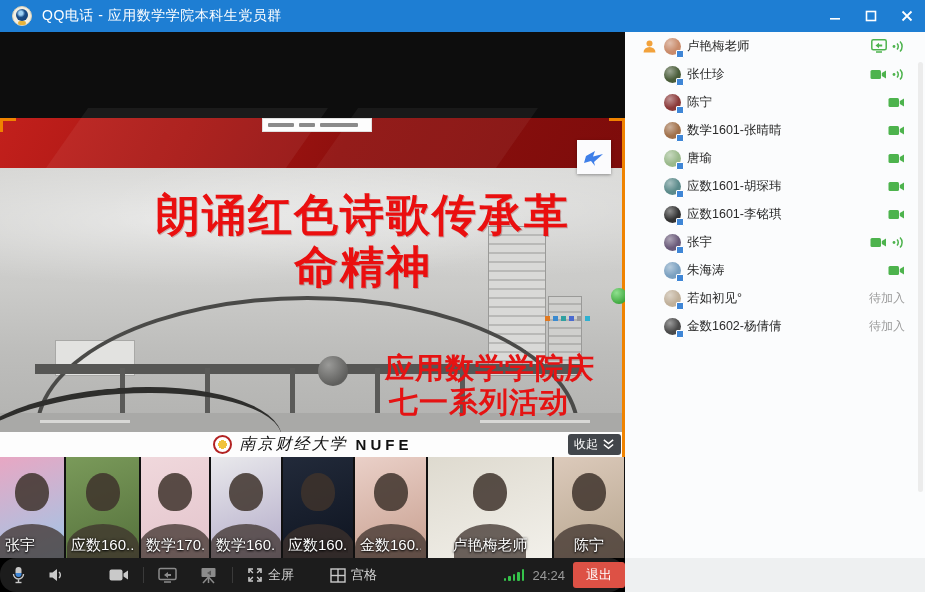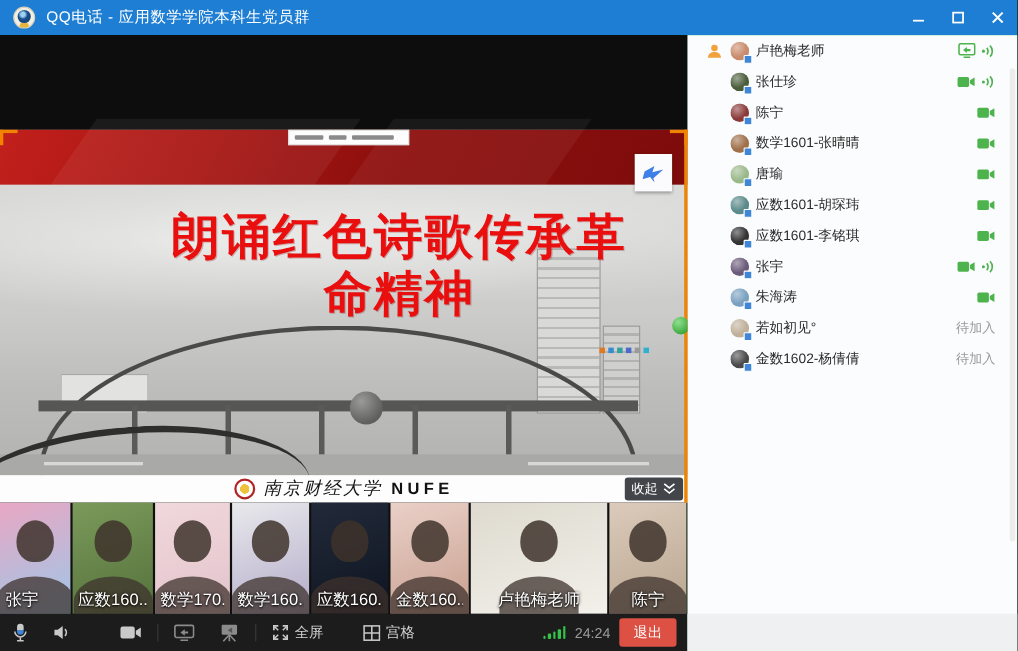--- a/index.html
+++ b/index.html
@@ -1,18 +1,18 @@
 <!DOCTYPE html>
 <html><head>
 <meta charset="utf-8">
 <style>
   * { margin:0; padding:0; box-sizing:border-box; }
   html,body { width:925px; height:592px; overflow:hidden; }
   body { font-family:"Liberation Sans","DejaVu Sans",sans-serif; background:#000; }
-  .window { position:relative; width:925px; height:592px; background:#22c55e; }
+  .window { position:relative; width:925px; height:592px; background:#c2410c; }
 
   
   .titlebar { position:absolute; left:0; top:0; width:925px; height:32px; background:#1e7ed3; display:flex; align-items:center; }
   .qq-icon { position:relative; width:20px; height:20px; margin-left:12px; border-radius:50%;
              background:#f3efe2; border:1px solid #d8d0b8; }
   .qq-icon .lens { position:absolute; left:3px; top:2px; width:12px; height:12px; border-radius:50%;
                    background:radial-gradient(circle at 40% 35%, #9fd2f5 0 18%, #1b4f8a 40%, #123a6a 100%); }
   .qq-icon .base { position:absolute; left:5px; bottom:0px; width:8px; height:4px; border-radius:2px; background:#e8b33a; }
   .title-text { color:#fff; font-size:14px; margin-left:10px; letter-spacing:0.5px; }
   .win-btns { position:absolute; right:0; top:0; height:32px; display:flex; }
@@ -95,26 +95,26 @@
   .thumb .person-head { position:absolute; left:50%; top:16px; transform:translateX(-50%);
                         width:34px; height:38px; border-radius:50% 50% 46% 46%; background:rgba(62,50,44,0.85); }
   .thumb .person-body { position:absolute; left:50%; bottom:-12px; transform:translateX(-50%);
                         width:72px; height:46px; border-radius:50% 50% 0 0; background:rgba(62,50,44,0.75); }
   .thumb-label { position:absolute; bottom:3px; left:5px; right:5px; color:#fff; font-size:15px;
                  text-shadow:0 1px 2px rgba(0,0,0,0.9), 0 0 3px rgba(0,0,0,0.8); white-space:nowrap; overflow:hidden; }
   .thumb-label.center { text-align:center; }
 
   
   .toolbar { position:absolute; left:0; top:526px; width:625px; height:34px; background:#1c1c1c;
-             display:flex; align-items:center; }
+             display:flex; align-items:center;border-radius:16px; }
   .tb-btn { height:34px; display:flex; align-items:center; justify-content:center; padding:0 11px; cursor:pointer; color:#c9c9c9; }
   .tb-btn svg { display:block; }
   .tb-label { color:#d2d2d2; font-size:13px; margin-left:5px; }
   .tb-div { width:1px; height:16px; background:#3a3a3a; margin:0 3px; }
-  .tb-right { margin-left:auto; display:flex; align-items:center; gap:8px; padding-right:10px; }
+  .tb-right { margin-left:auto; display:flex; align-items:center; gap:8px; }
   .signal { display:flex; align-items:flex-end; gap:2px; height:12px; }
   .signal i { width:2.5px; background:#35c24a; display:block; border-radius:1px; }
   .timer { color:#9a9a9a; font-size:13px; }
   .exit-btn { background:#dd5145; color:#fff; font-size:13px; padding:4px 13px; border-radius:3px; cursor:pointer; }
 
   
   .sidebar { position:absolute; left:625px; top:32px; width:300px; height:560px; background:#fbfcfd; }
   .sb-header { padding:9px 0 6px 17px; font-size:13px; color:#3a3a3a; }
   .member-list { position:relative; }
   .member-row { position:relative; height:28px; display:flex; align-items:center; padding-left:17px; cursor:pointer; }
@@ -190,20 +190,24 @@
         <div class="sphere"></div>
         <div class="ground"></div>
         <div class="road-line" style="left:40px; width:90px"></div>
         <div class="road-line" style="left:480px; width:110px"></div>
         <div class="swoosh"></div>
 
         <div class="slide-title">
           <div>朗诵红色诗歌传承革</div>
           <div>命精神</div>
         </div>
+        <div class="event-text">
+          <div>应用数学学院庆</div>
+          <div class="l2">七一系列活动</div>
+        </div>
         <div class="mini-icons">
           <i style="background:#e07820"></i>
             <i style="background:#3a8ad0"></i>
             <i style="background:#30a0a0"></i>
           <i style="background:#4a6ad0"></i>
             <i style="background:#9a9a9a"></i>
             <i style="background:#30b0d0"></i>
         </div>
         <div class="green-ball"></div>
       </div>

